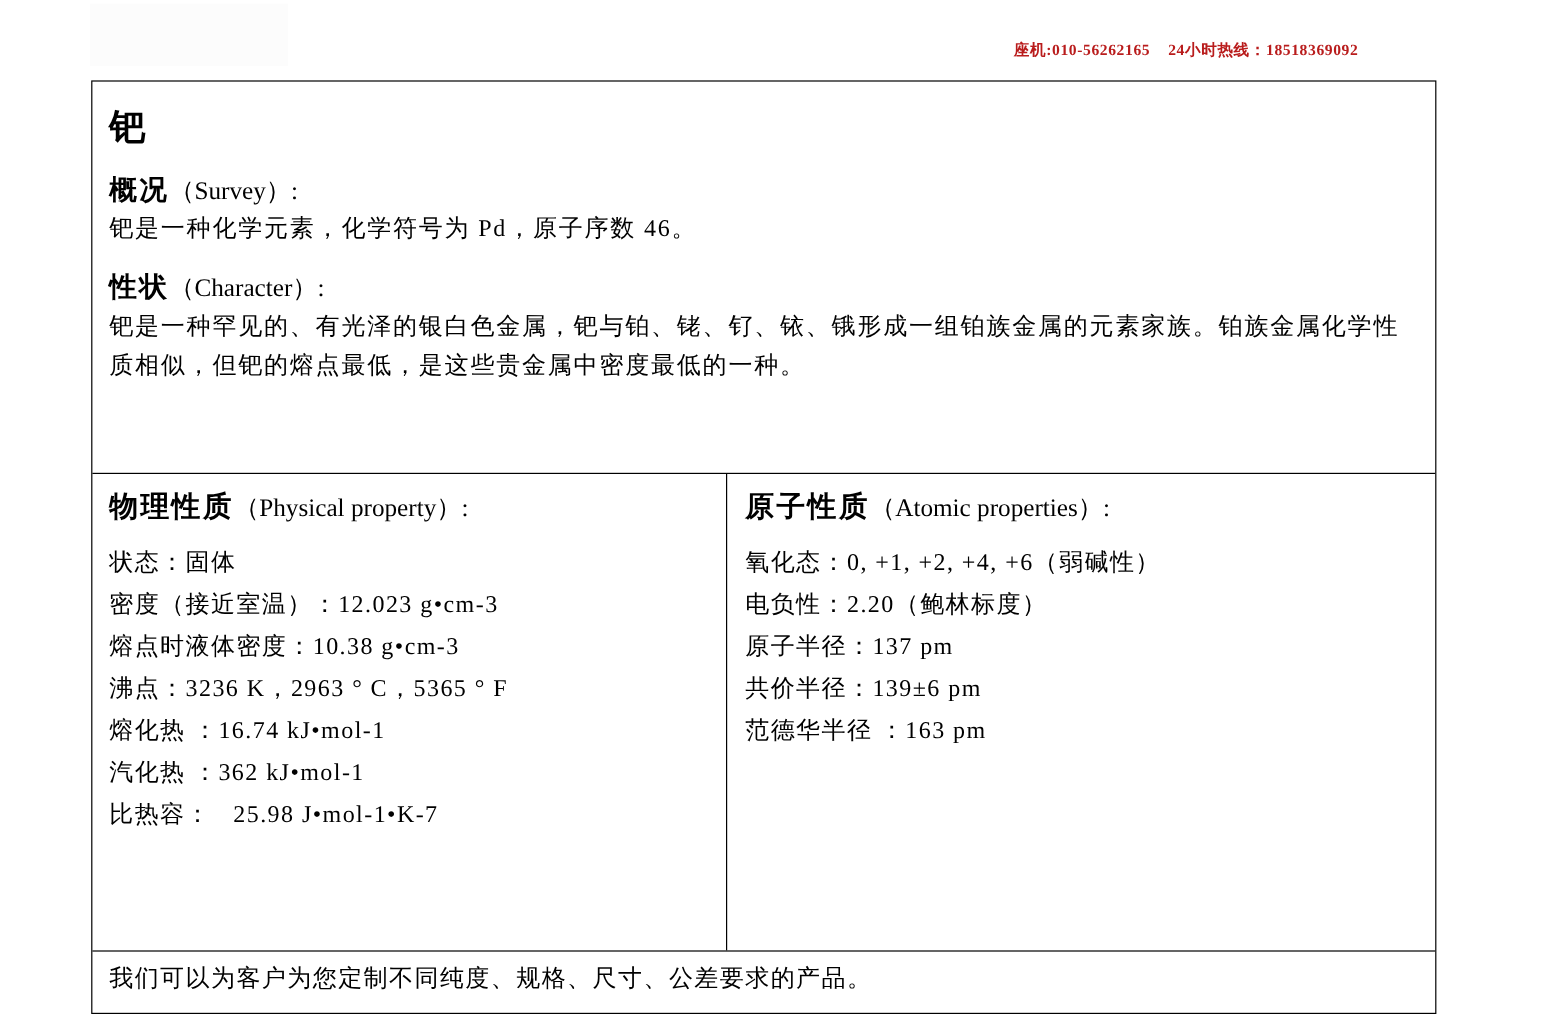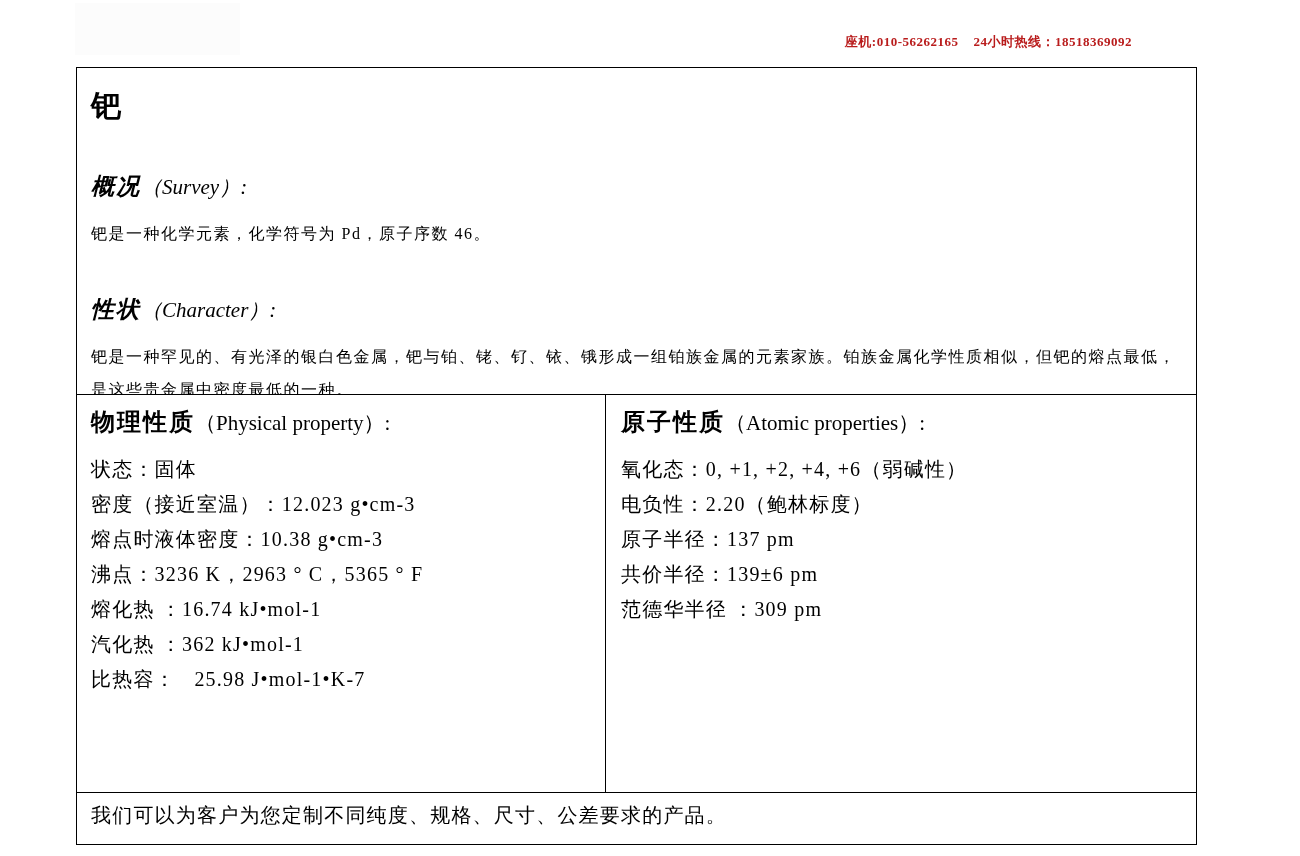--- a/index.html
+++ b/index.html
@@ -38,26 +38,26 @@
   .section-top {
     height: 327px; box-sizing: border-box;
     border-bottom: 1.5px solid #000;
     padding: 10px 16px 0 14px;
     overflow: hidden;
   }
   .page-title {
     font-size: 30px; font-weight: bold;
     margin: 8px 0 0 0; letter-spacing: 1px;
   }
-  .sec-heading { margin-top: 44px; white-space: pre; font-style: italic; }
+  .sec-heading { margin-top: 16px; white-space: pre; }
   .sec-heading .zh { font-size: 23px; font-weight: bold; letter-spacing: 2px; }
   .sec-heading .en { font-size: 21px; font-weight: normal; }
   .body-par {
-    margin-top: 15px;
-    font-size: 16px; line-height: 33px;
+    margin-top: 1px;
+    font-size: 20px; line-height: 33px;
     letter-spacing: 1.5px;
   }
 
   .section-columns { flex: 1; display: flex; min-height: 0; }
   .col-left {
     width: 529px; box-sizing: border-box;
     border-right: 1.5px solid #000;
     padding: 11px 12px 0 14px;
   }
   .col-right { flex: 1; padding: 11px 12px 0 15px; }
@@ -113,21 +113,21 @@
       </ul>
     </div>
 
     <div class="col-right">
       <div class="col-heading"><span class="zh">原子性质</span><span class="en">（Atomic properties）:</span></div>
       <ul class="props-list">
         <li>氧化态：0, +1, +2, +4, +6（弱碱性）</li>
         <li>电负性：2.20（鲍林标度）</li>
         <li>原子半径：137 pm</li>
         <li>共价半径：139±6 pm</li>
-        <li>范德华半径 ：309 pm</li>
+        <li>范德华半径 ：163 pm</li>
       </ul>
     </div>
 
   </div>
 
   <div class="section-note">我们可以为客户为您定制不同纯度、规格、尺寸、公差要求的产品。</div>
 
 </div>
 
 </body></html>

